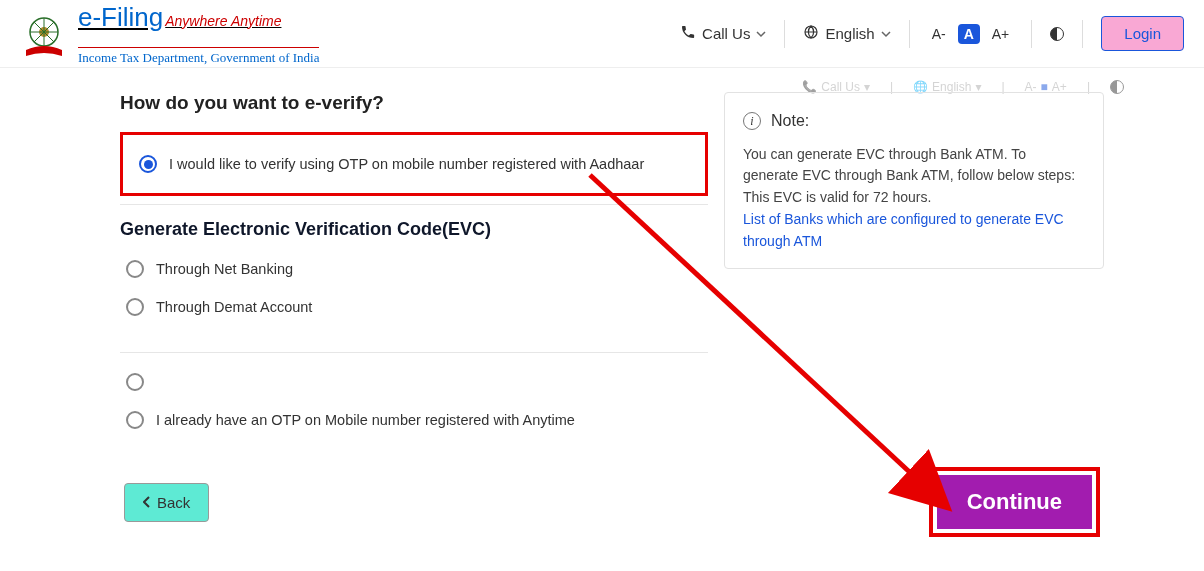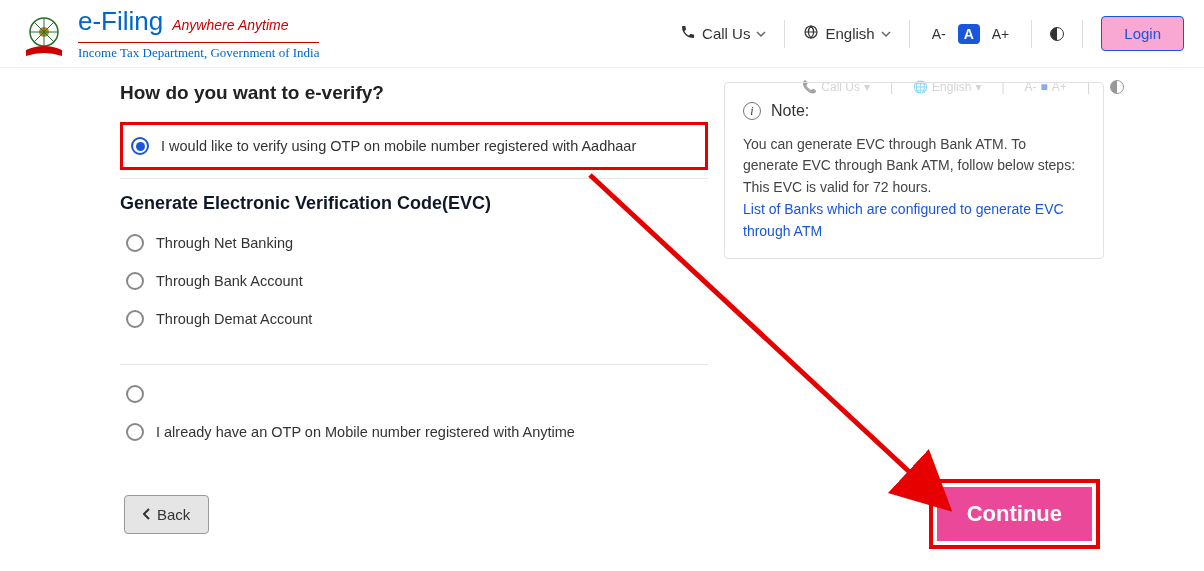--- a/index.html
+++ b/index.html
@@ -3,68 +3,68 @@
 <meta charset="utf-8">
 <style>
 * { margin: 0; padding: 0; box-sizing: border-box; }
 body { font-family: Arial, Helvetica, sans-serif; background: #fff; width: 1204px; height: 571px; overflow: hidden; position: relative; }
 
 
 .top-header { display: flex; align-items: center; justify-content: space-between; padding: 8px 20px; border-bottom: 1px solid #eee; height: 68px; }
 .brand { display: flex; align-items: center; gap: 10px; }
 .emblem { width: 48px; height: 48px; position: relative; }
 .brand-text { display: flex; flex-direction: column; }
-.brand-title-row { display: flex; align-items: baseline; gap: 9px; border-bottom: 1px solid #cc0000; padding-bottom: 5px; }
+.brand-title-row { display: flex; align-items: baseline; gap: 2px; border-bottom: 1px solid #cc0000; padding-bottom: 14px; text-decoration: underline; }
 .efiling { color: #0066cc; font-size: 26px; font-weight: 400; }
 .tagline { color: #cc0000; font-size: 14px; font-style: italic; text-align: center; }
 .dept { color: #0066cc; font-size: 13px; margin-top: 2px; font-family: Liberation Serif, serif; }
 
 .top-actions { display: flex; align-items: center; gap: 18px; }
 .action { display: flex; align-items: center; gap: 6px; color: #333; font-size: 15px; cursor: pointer; }
 .vdiv { width: 1px; height: 28px; background: #ddd; }
 .textsize { display: flex; align-items: center; gap: 8px; }
 .ts-btn { font-size: 14px; color: #333; padding: 2px 4px; cursor: pointer; }
 .ts-mid { background: #1a56db; color: #fff; border-radius: 4px; padding: 2px 6px; font-weight: bold; }
 .contrast { width: 14px; height: 14px; border-radius: 50%; background: linear-gradient(90deg, #333 50%, #fff 50%); border: 1px solid #333; }
 .login-btn { border: 1px solid #1a56db; color: #1a56db; background: #f9a8d4; padding: 8px 22px; border-radius: 4px; font-size: 15px; cursor: pointer; }
 
 
 .ghost-bar { position: absolute; top: 80px; left: 120px; right: 80px; display: flex; justify-content: flex-end; align-items: center; gap: 20px; color: #aaa; font-size: 12px; opacity: 0.5; }
 .ghost-item { display: flex; align-items: center; gap: 4px; }
 
 .page-wrap { padding: 0 100px 0 120px; position: relative; }
 
-.main-row { display: flex; gap: 16px; margin-top: 14px; }
+.main-row { display: flex; gap: 16px; margin-top: 24px; }
 .left-col { flex: 1; }
 .right-col { width: 380px; }
 
 .q-title { font-size: 19px; font-weight: 600; color: #222; margin-bottom: 18px; }
 
 .radio-row { display: flex; align-items: center; gap: 12px; padding: 10px 6px; font-size: 14.5px; color: #333; cursor: pointer; }
 .radio { width: 18px; height: 18px; border: 2px solid #888; border-radius: 50%; display: inline-flex; align-items: center; justify-content: center; flex-shrink: 0; }
 .radio.selected { border-color: #1a56db; }
 .radio.selected::after { content: ""; width: 9px; height: 9px; background: #1a56db; border-radius: 50%; }
 
-.highlight-box { border: 3px solid #e60000; padding: 2px; margin-bottom: 8px; }
+.highlight-box { border: 3px solid #e60000; padding: 10px; margin-bottom: 8px; }
 .option-divider { border-bottom: 1px solid #e6e6e6; margin-bottom: 10px; }
 
 .sub-title { font-size: 18px; font-weight: 700; color: #0f172a; margin: 14px 0 10px; }
 .section-gap { border-top: 1px solid #e6e6e6; margin: 26px 0 10px; }
 
 .note-box { border: 1px solid #e2e2e2; border-radius: 4px; padding: 16px 18px; font-size: 14px; color: #444; line-height: 1.55; }
 .note-head { display: flex; align-items: center; gap: 10px; font-size: 16px; font-weight: 500; margin-bottom: 10px; color: #333; }
 .note-info-icon { width: 18px; height: 18px; border: 1.5px solid #777; border-radius: 50%; display: inline-flex; align-items: center; justify-content: center; font-size: 12px; font-family: Georgia, serif; font-style: italic; }
 .note-box ol { margin: 6px 0 8px 18px; }
 .note-box ol li { margin-bottom: 6px; }
 .note-link { color: #1a56db; text-decoration: none; cursor: pointer; }
 
 .footer-row { display: flex; justify-content: space-between; align-items: center; margin-top: 28px; padding: 0 4px; }
-.back-btn { border: 1px solid #999; background: #e5e5e5; padding: 10px 18px; border-radius: 4px; font-size: 15px; color: #333; cursor: pointer; display: inline-flex; align-items: center; gap: 6px; }
+.back-btn { border: 1px solid #999; background: #5eead4; padding: 10px 18px; border-radius: 4px; font-size: 15px; color: #333; cursor: pointer; display: inline-flex; align-items: center; gap: 6px; }
 .continue-wrap { border: 4px solid #e60000; padding: 4px; }
-.continue-btn { background: #ec4899; color: #fff; border: none; padding: 14px 30px; font-size: 22px; font-weight: 600; cursor: pointer; }
+.continue-btn { background: #a21caf; color: #fff; border: none; padding: 14px 30px; font-size: 22px; font-weight: 600; cursor: pointer; }
 
 .arrow-svg { position: absolute; top: 0; left: 0; width: 1204px; height: 571px; pointer-events: none; }
 </style>
 </head>
 <body>
 
 <div class="top-header">
   <div class="brand">
     <div class="emblem">
       <svg viewBox="0 0 48 48" width="48" height="48">
@@ -161,24 +161,20 @@
       <div class="option-divider"></div>
 
       <div class="sub-title">Generate Electronic Verification Code(EVC)</div>
 
       <label class="radio-row">
         <span class="radio"></span>
         <span>Through Net Banking</span>
       </label>
       <label class="radio-row">
         <span class="radio"></span>
-        <span>Through Bank Account</span>
-      </label>
-      <label class="radio-row">
-        <span class="radio"></span>
         <span>Through Demat Account</span>
       </label>
 
       <div class="section-gap"></div>
 
       <label class="radio-row">
         <span class="radio"></span>
       </label>
       <label class="radio-row">
         <span class="radio"></span>

